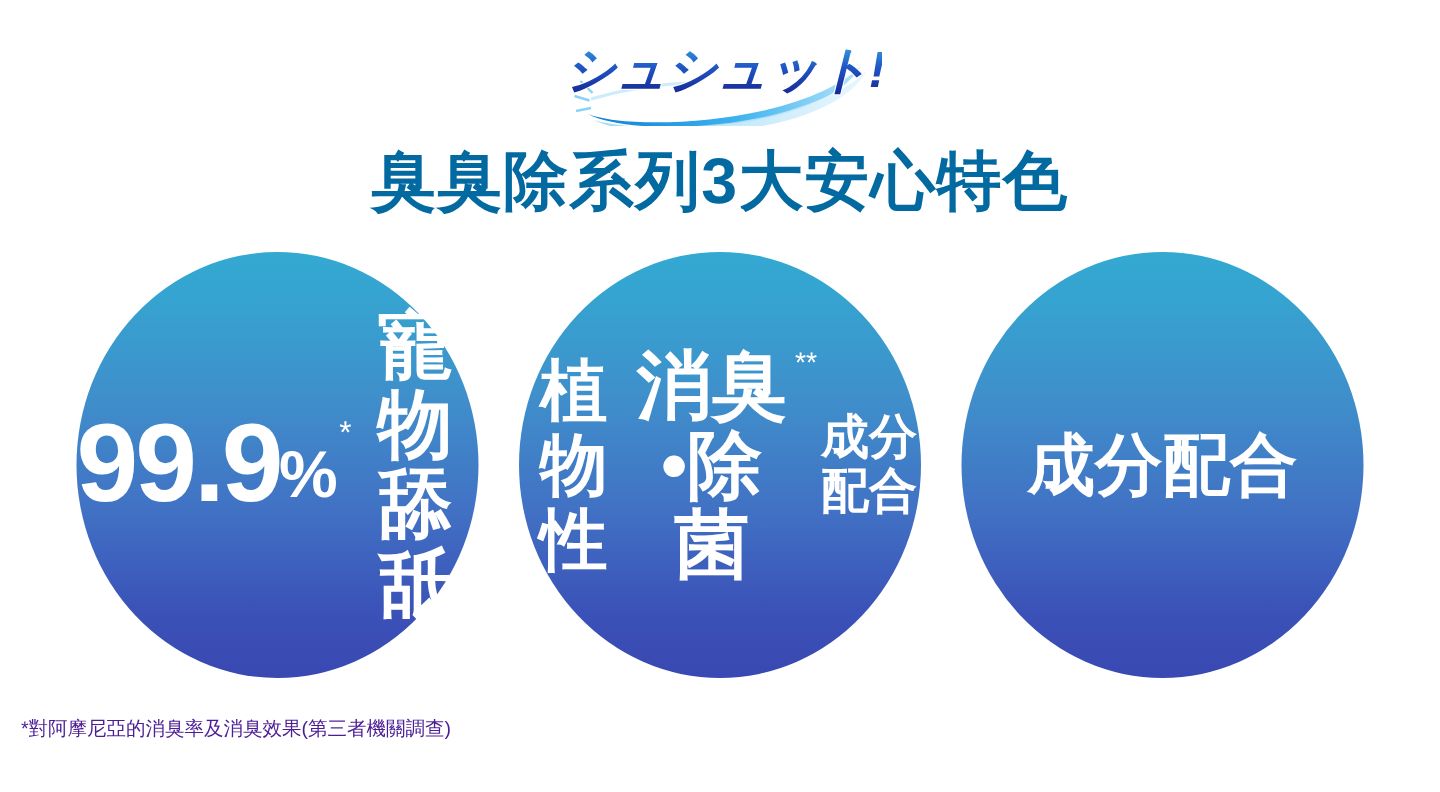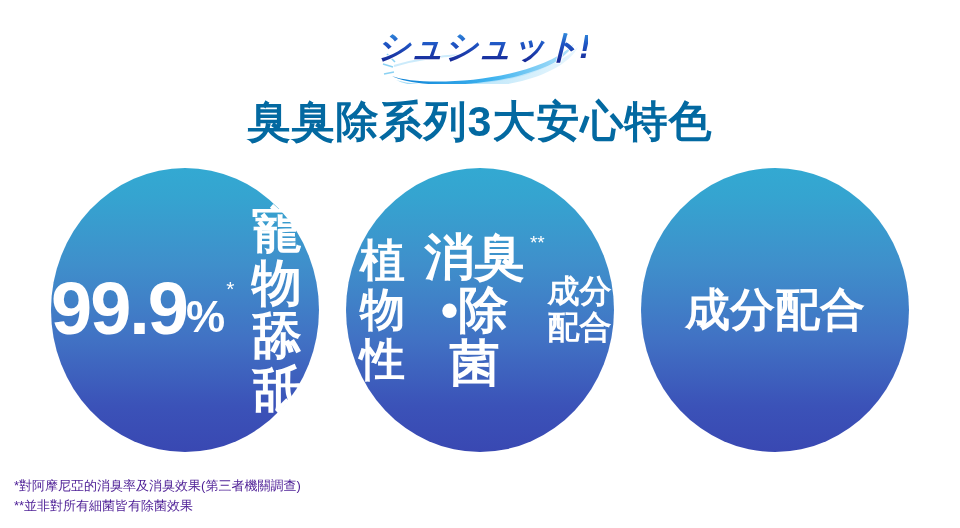--- a/index.html
+++ b/index.html
@@ -194,16 +194,15 @@
     </div>
 
     <div id="bubble-3" class="bubble">
       <div class="line-mid">成分配合</div>
     </div>
 
   </div>
 
   <div id="footnotes">
     <div>*對阿摩尼亞的消臭率及消臭效果(第三者機關調查)</div>
-    <div>**並非對所有細菌皆有除菌效果</div>
   </div>
 
 </div>
 
 </body></html>

